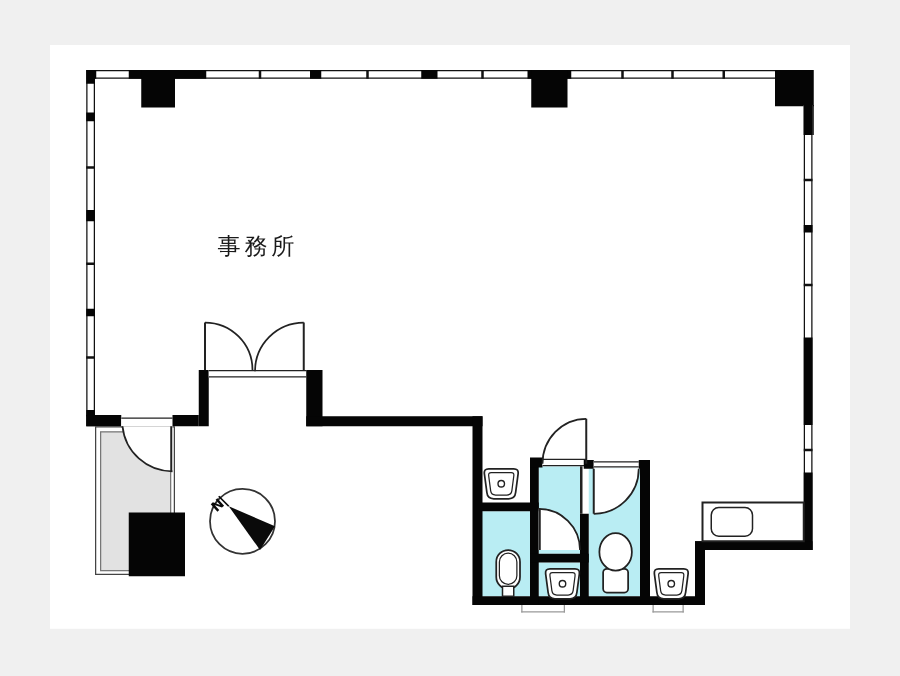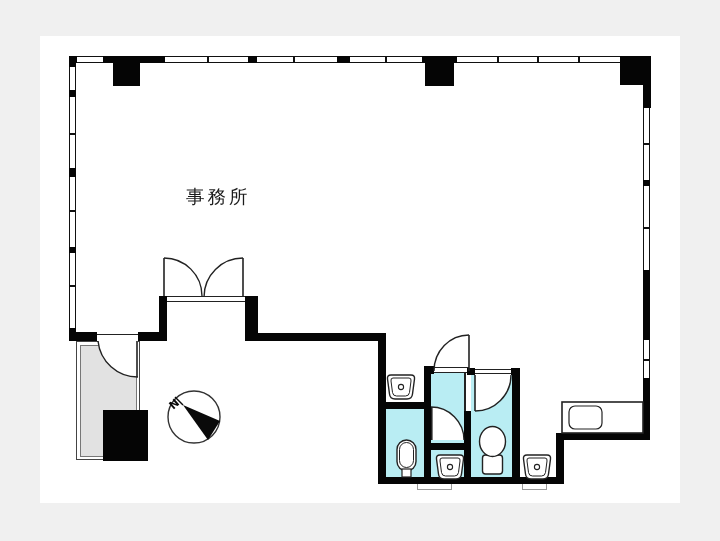--- a/index.html
+++ b/index.html
@@ -19,21 +19,21 @@
   .wseg{position:absolute;background:#050505;}
   .tick-v{position:absolute;width:1.5px;background:#111;}
   .tick-h{position:absolute;height:1.5px;background:#111;}
   
   .sill-h{position:absolute;background:#ffffff;border-top:1.4px solid #222;border-bottom:1.4px solid #222;}
   .wet{position:absolute;background:#b9edf3;}
   .grayroom-outer{position:absolute;left:76px;top:341px;width:64px;height:119px;background:#ffffff;border:1.3px solid #444;}
   .grayroom-inner{position:absolute;left:80px;top:345px;width:57px;height:112px;background:#e2e2e2;border:1px solid #777;}
   .tab{position:absolute;background:#ffffff;border:1px solid #999;border-top:none;}
   .room-label{
-    position:absolute;left:186px;top:184px;width:100px;
+    position:absolute;left:174px;top:184px;width:100px;
     font-size:18.5px;letter-spacing:3px;color:#1a1a1a;font-weight:500;
   }
   svg.overlay{position:absolute;left:0;top:0;pointer-events:none;}
   .thinline{position:absolute;background:#222;}
 </style>
 </head>
 <body>
 
 <div id="plan">
 

